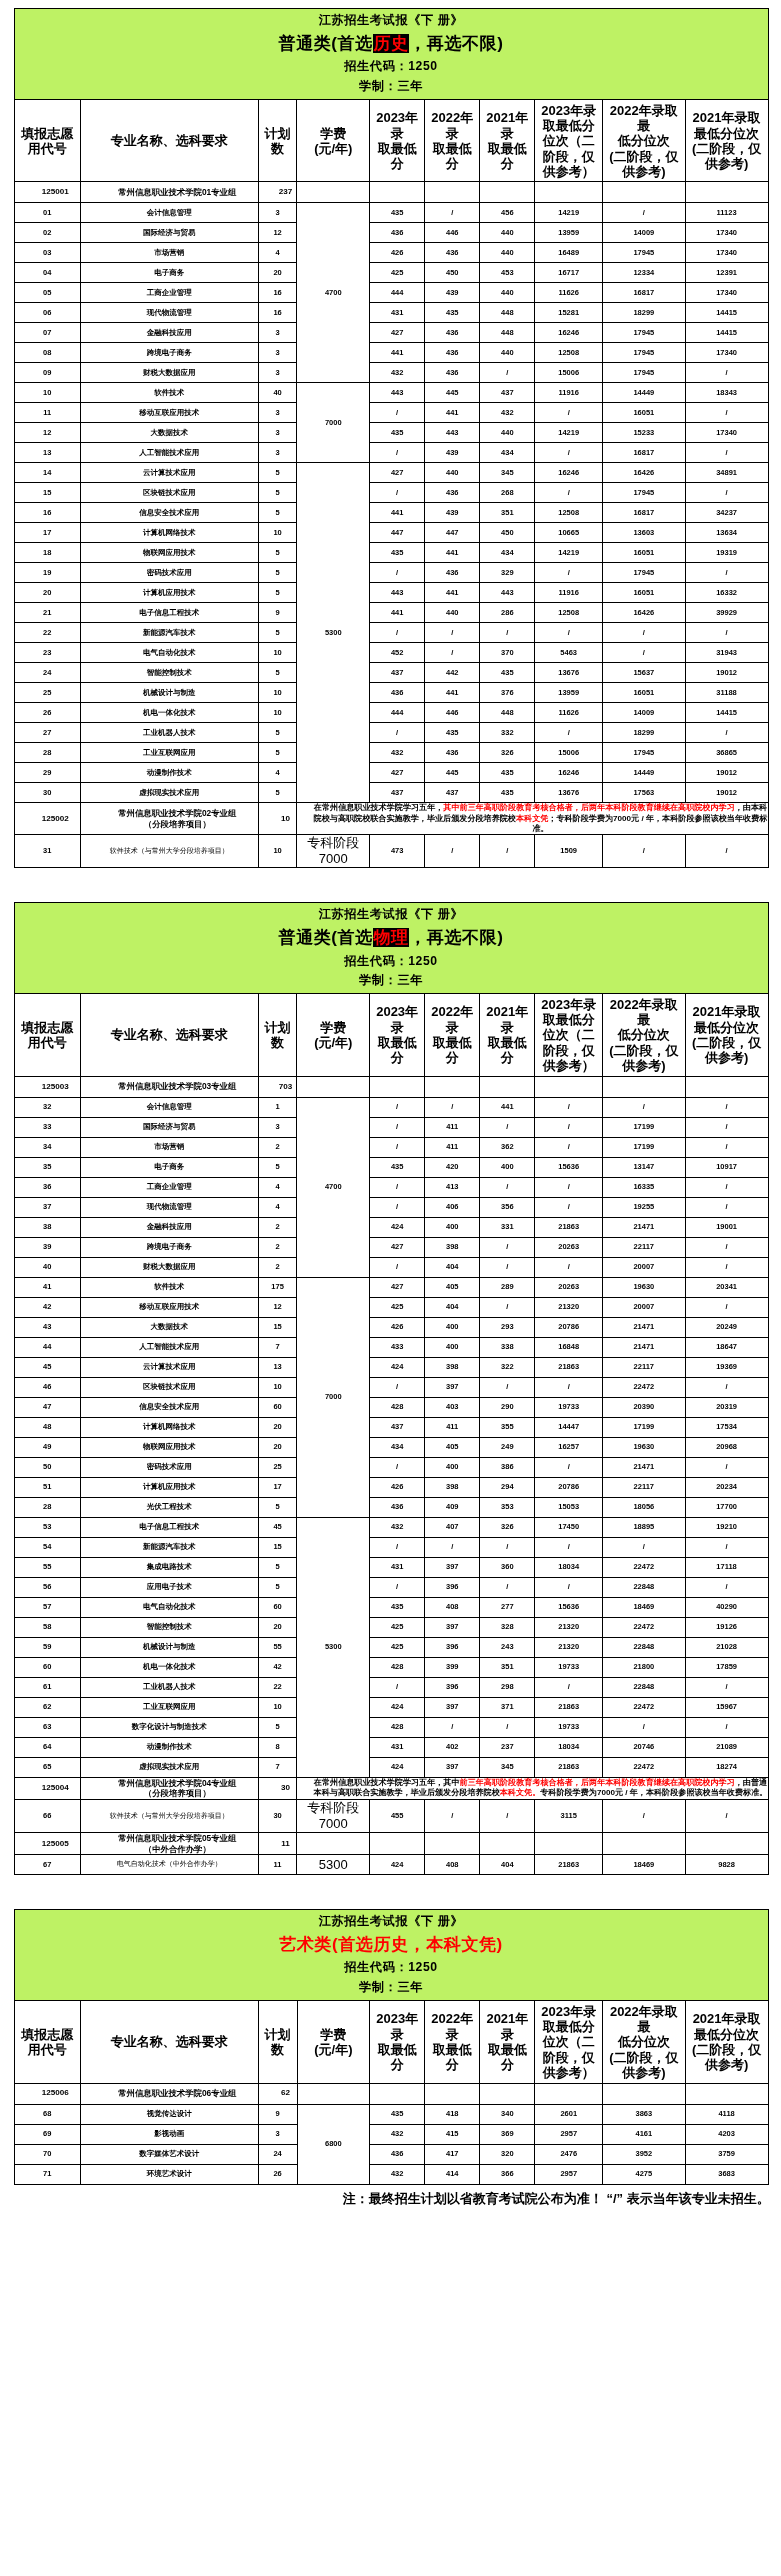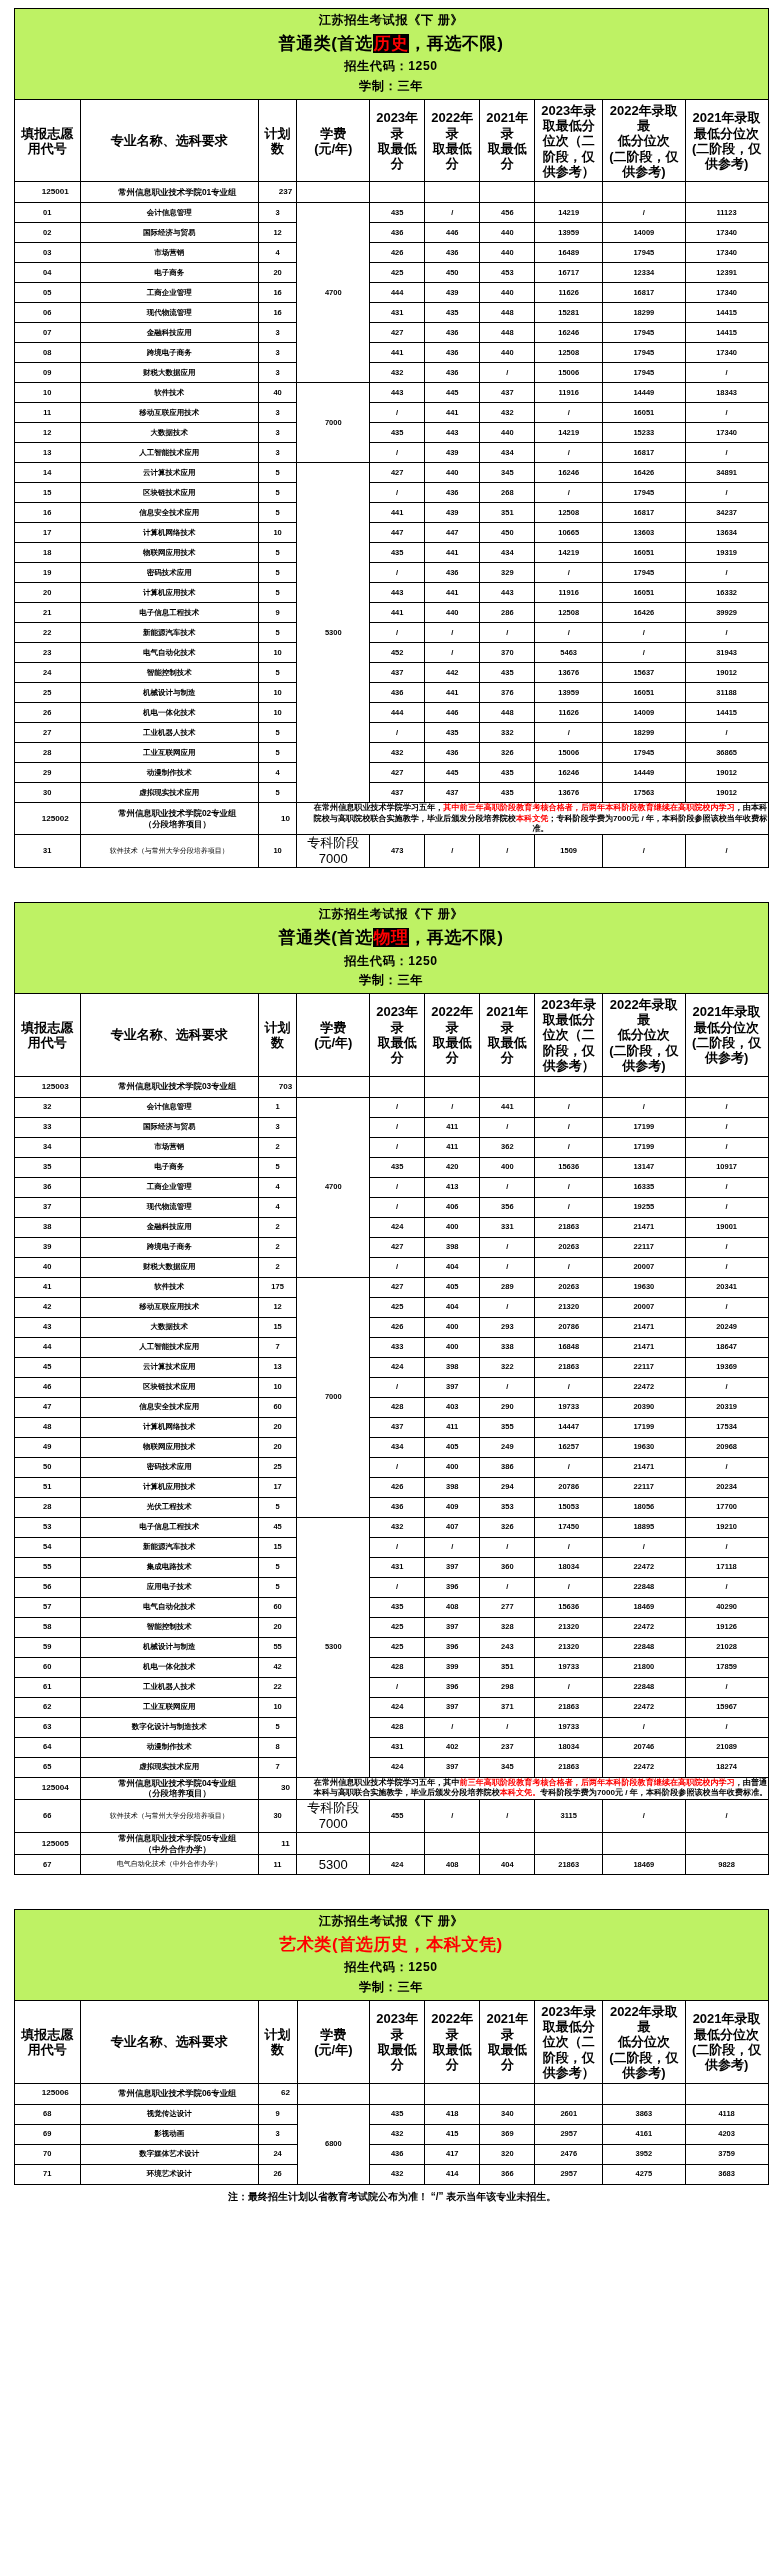--- a/index.html
+++ b/index.html
@@ -103,23 +103,23 @@
     line-height: 1.55;
   }
   .note-red { color: #ff0000; }
 
   .tall-note td { height: 72px; }
   .tall-row31 td { height: 65px; }
 
   .footnote {
     width: 755px;
     margin: 5.8px auto 0 auto;
-    font-size: 10px;
+    font-size: 13px;
     font-weight: bold;
-    text-align: center;
+    text-align: right;
     padding-left: 2.3px;
   }
   .grp-name-2line { line-height: 1.35; }
 </style>
 </head>
 <body>
 
 <div class="page">
   <div class="spacer-top"></div>
   <div id="tables-root">

